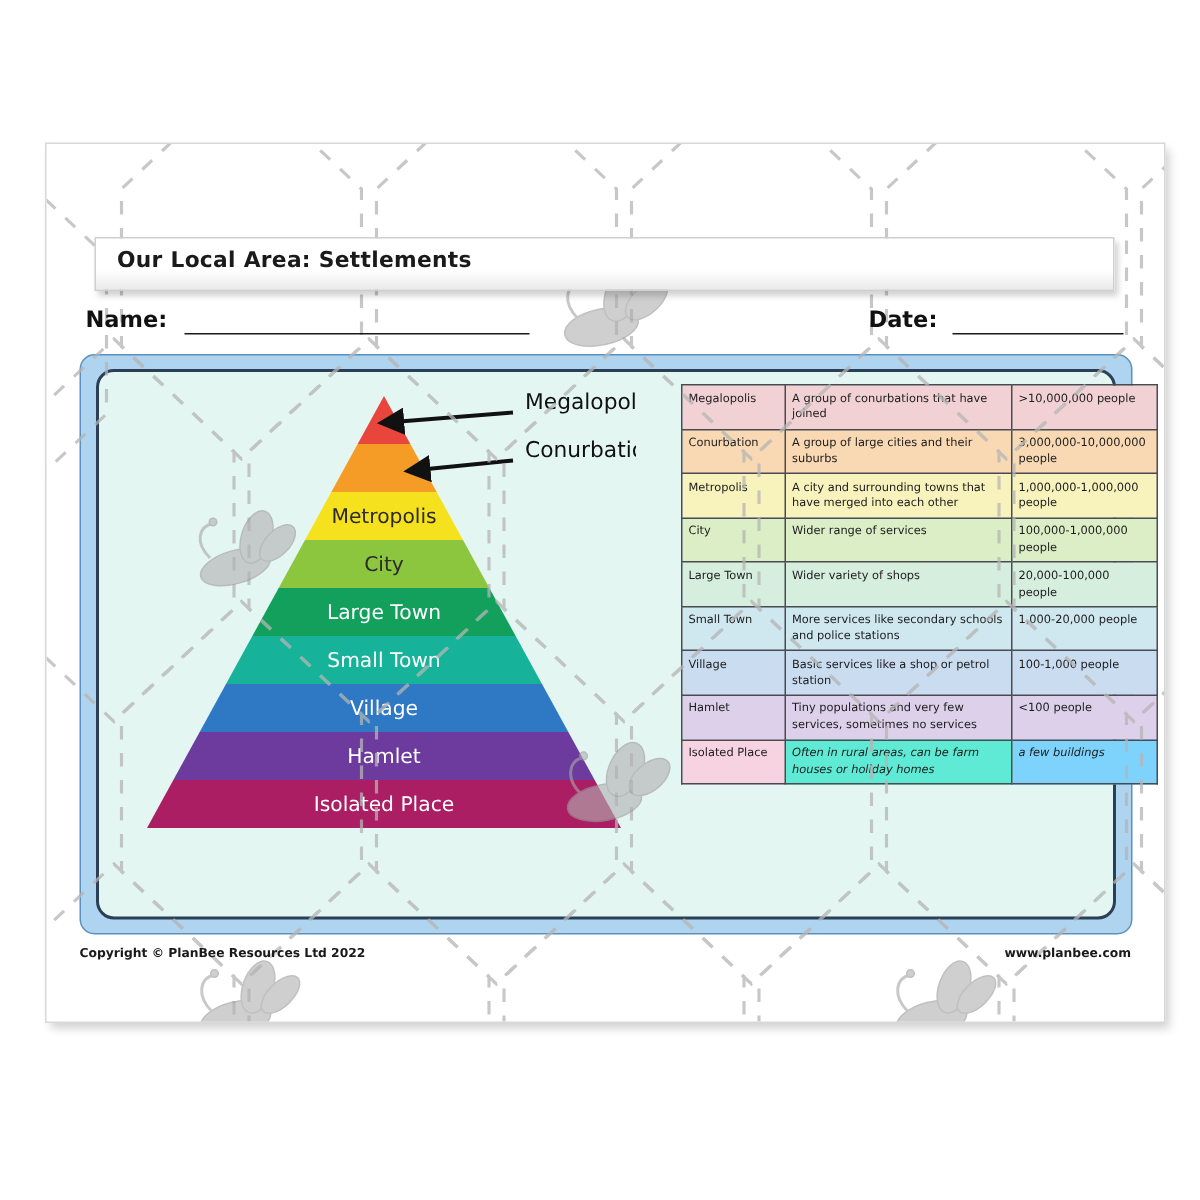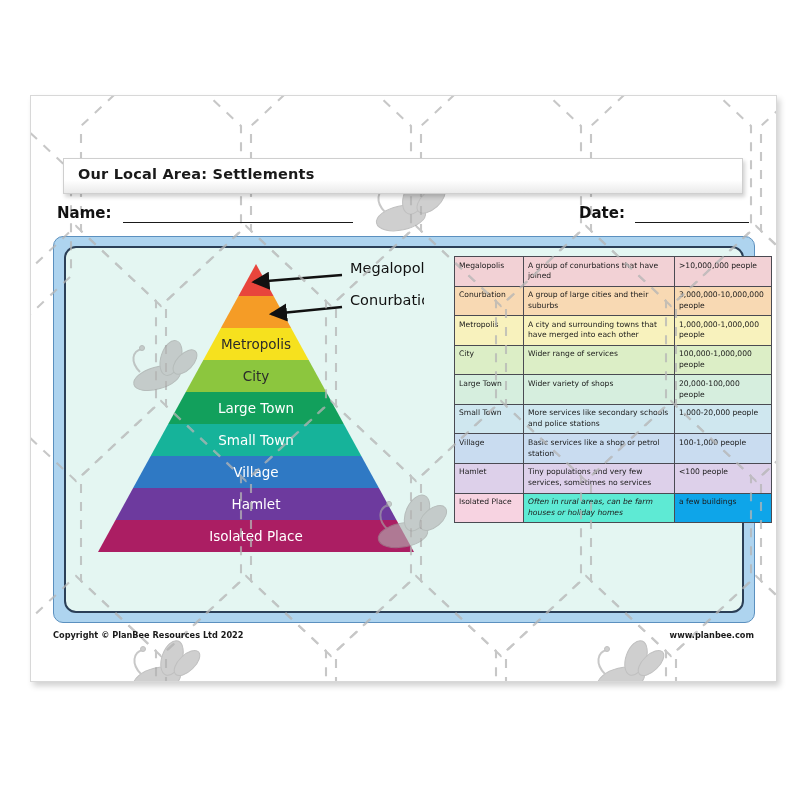--- a/index.html
+++ b/index.html
@@ -354,21 +354,21 @@
                   <td class="c-pop" style="background: rgb(201, 220, 240);">100-1,000 people</td>
                 </tr>
                 <tr>
                   <td class="c-name" style="background: rgb(221, 208, 234);">Hamlet</td>
                   <td class="c-desc" style="background: rgb(221, 208, 234);">Tiny populations and very few services, sometimes no services</td>
                   <td class="c-pop" style="background: rgb(221, 208, 234);">&lt;100 people</td>
                 </tr>
                 <tr>
                   <td class="c-name" style="background: rgb(247, 211, 225);">Isolated Place</td>
                   <td class="c-desc" style="background: #5eead4; font-style: italic;">Often in rural areas, can be farm houses or holiday homes</td>
-                  <td class="c-pop" style="background: #0ea5e9;">a few buildings</td>
+                  <td class="c-pop" style="background: #7dd3fc; font-style: italic;">a few buildings</td>
                 </tr>
               </tbody>
           </table>
         </div>
 
       </div>
     </div>
 
     <span class="footer-text" id="copyright">Copyright © PlanBee Resources Ltd 2022</span>
     <span class="footer-text" id="weblink">www.planbee.com</span>

